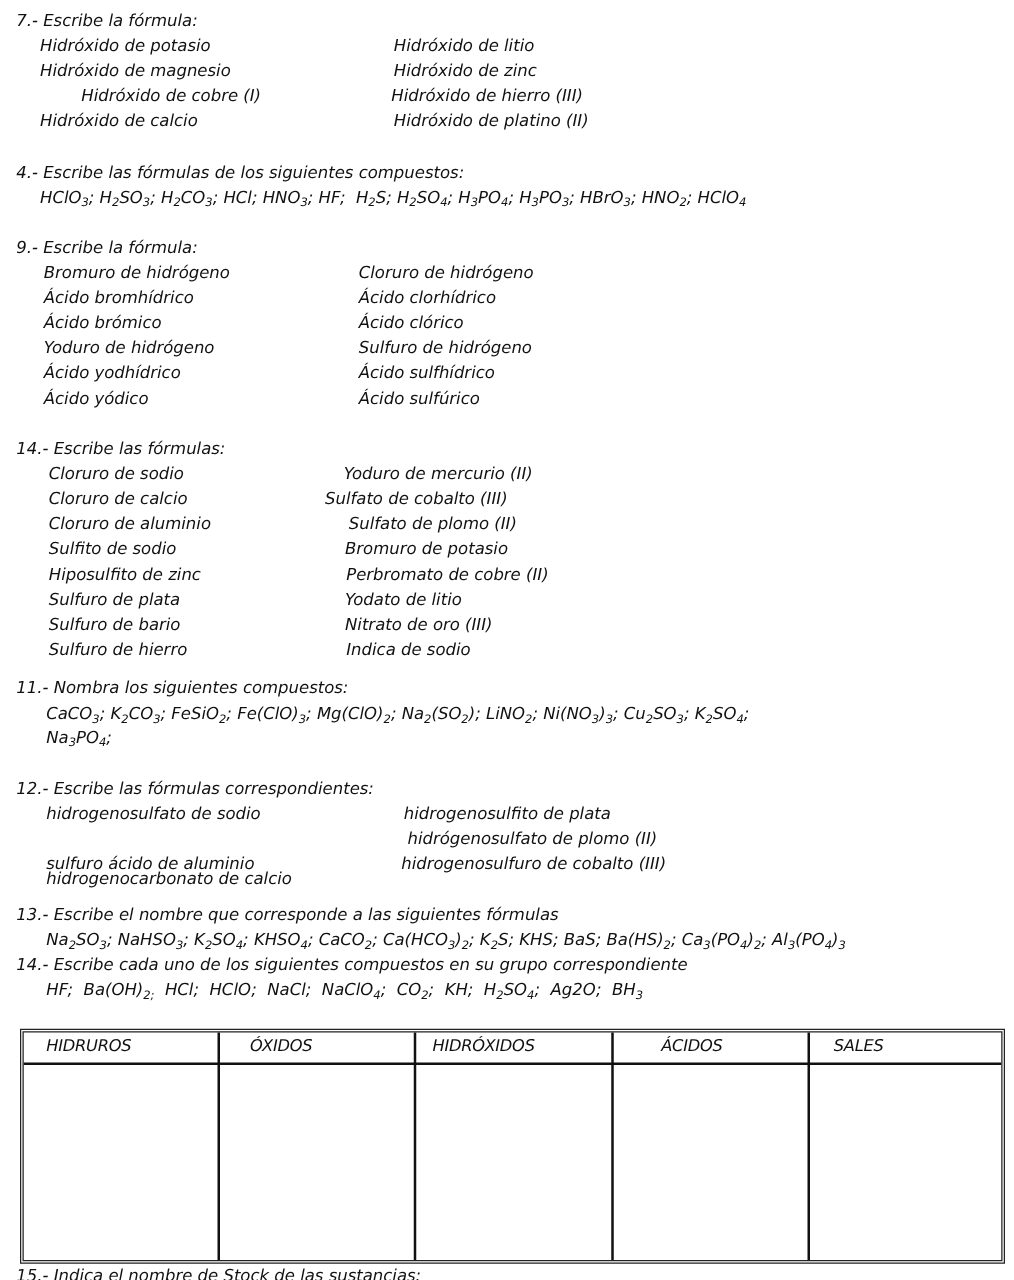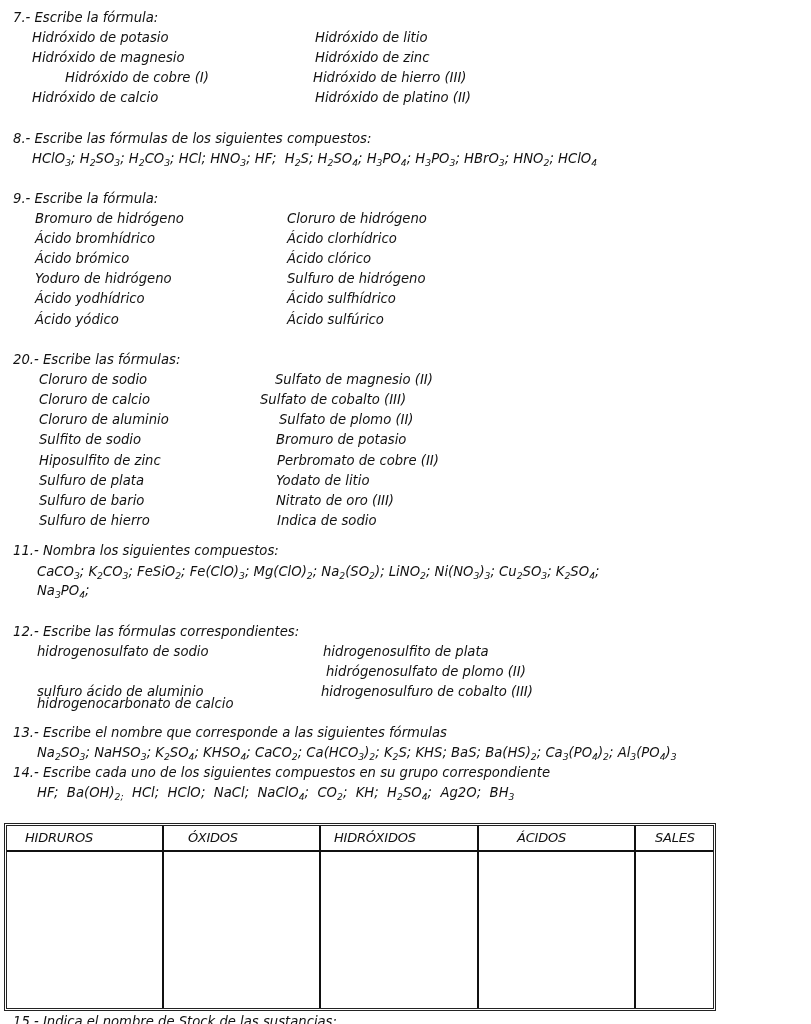--- a/index.html
+++ b/index.html
@@ -4,67 +4,67 @@
 <style>
   html, body { margin: 0; padding: 0; background: #ffffff; }
   body {
     width: 811px; height: 1024px; overflow: hidden; position: relative;
     font-family: "DejaVu Sans", sans-serif; font-style: italic;
     color: #111111; font-size: 13.2px;
   }
   .abs { position: absolute; white-space: nowrap; line-height: 16px; }
   sub { font-size: 70%; vertical-align: -3px; line-height: 0; }
   .tbl {
-    position: absolute; left: 4px; top: 823px; width: 712px; height: 188px;
+    position: absolute; left: 16px; top: 823px; width: 788px; height: 188px;
     border: 3px double #222; box-sizing: border-box;
   }
   .tbl .hdr { position: absolute; left: 0; right: 0; top: 0; height: 24px; border-bottom: 2px solid #111; }
   .tbl .col-line { position: absolute; top: 0; bottom: 0; width: 2px; background: #111; }
   .tbl .hcell { position: absolute; top: 4px; font-size: 13px; letter-spacing: -0.2px; }
 </style>
 </head>
 <body>
 
 <div class="abs" style="left:13px;top:10px;">7.- Escribe la fórmula:</div>
 <div class="abs" style="left:32px;top:30px;">Hidróxido de potasio</div>
 <div class="abs" style="left:32px;top:50px;">Hidróxido de magnesio</div>
 <div class="abs" style="left:32px;top:70px;margin-left:33px;">Hidróxido de cobre (I)</div>
 <div class="abs" style="left:32px;top:90px;">Hidróxido de calcio</div>
 <div class="abs" style="left:315px;top:30px;">Hidróxido de litio</div>
 <div class="abs" style="left:315px;top:50px;">Hidróxido de zinc</div>
 <div class="abs" style="left:313px;top:70px;">Hidróxido de hierro (III)</div>
 <div class="abs" style="left:315px;top:90px;">Hidróxido de platino (II)</div>
 
-<div class="abs" style="left:13px;top:131px;">8.- Escribe las fórmulas de los siguientes compuestos:</div>
+<div class="abs" style="left:13px;top:131px;">4.- Escribe las fórmulas de los siguientes compuestos:</div>
 <div class="abs" style="left:32px;top:151px;">HClO<sub>3</sub>; H<sub>2</sub>SO<sub>3</sub>; H<sub>2</sub>CO<sub>3</sub>; HCl; HNO<sub>3</sub>; HF;&nbsp; H<sub>2</sub>S; H<sub>2</sub>SO<sub>4</sub>; H<sub>3</sub>PO<sub>4</sub>; H<sub>3</sub>PO<sub>3</sub>; HBrO<sub>3</sub>; HNO<sub>2</sub>; HClO<sub>4</sub></div>
 
 <div class="abs" style="left:13px;top:191px;">9.- Escribe la fórmula:</div>
 <div class="abs" style="left:35px;top:211px;">Bromuro de hidrógeno</div>
 <div class="abs" style="left:35px;top:231px;">Ácido bromhídrico</div>
 <div class="abs" style="left:35px;top:251px;">Ácido brómico</div>
 <div class="abs" style="left:35px;top:271px;">Yoduro de hidrógeno</div>
 <div class="abs" style="left:35px;top:291px;">Ácido yodhídrico</div>
 <div class="abs" style="left:35px;top:312px;">Ácido yódico</div>
 <div class="abs" style="left:287px;top:211px;">Cloruro de hidrógeno</div>
 <div class="abs" style="left:287px;top:231px;">Ácido clorhídrico</div>
 <div class="abs" style="left:287px;top:251px;">Ácido clórico</div>
 <div class="abs" style="left:287px;top:271px;">Sulfuro de hidrógeno</div>
 <div class="abs" style="left:287px;top:291px;">Ácido sulfhídrico</div>
 <div class="abs" style="left:287px;top:312px;">Ácido sulfúrico</div>
 
-<div class="abs" style="left:13px;top:352px;">20.- Escribe las fórmulas:</div>
+<div class="abs" style="left:13px;top:352px;">14.- Escribe las fórmulas:</div>
 <div class="abs" style="left:39px;top:372px;">Cloruro de sodio</div>
 <div class="abs" style="left:39px;top:392px;">Cloruro de calcio</div>
 <div class="abs" style="left:39px;top:412px;">Cloruro de aluminio</div>
 <div class="abs" style="left:39px;top:432px;">Sulfito de sodio</div>
 <div class="abs" style="left:39px;top:453px;">Hiposulfito de zinc</div>
 <div class="abs" style="left:39px;top:473px;">Sulfuro de plata</div>
 <div class="abs" style="left:39px;top:493px;">Sulfuro de bario</div>
 <div class="abs" style="left:39px;top:513px;">Sulfuro de hierro</div>
-<div class="abs" style="left:275px;top:372px;">Sulfato de magnesio (II)</div>
+<div class="abs" style="left:275px;top:372px;">Yoduro de mercurio (II)</div>
 <div class="abs" style="left:260px;top:392px;">Sulfato de cobalto (III)</div>
 <div class="abs" style="left:279px;top:412px;">Sulfato de plomo (II)</div>
 <div class="abs" style="left:276px;top:432px;">Bromuro de potasio</div>
 <div class="abs" style="left:277px;top:453px;">Perbromato de cobre (II)</div>
 <div class="abs" style="left:276px;top:473px;text-align:center;">Yodato de litio</div>
 <div class="abs" style="left:276px;top:493px;">Nitrato de oro (III)</div>
 <div class="abs" style="left:277px;top:513px;">Indica de sodio</div>
 
 <div class="abs" style="left:13px;top:543px;">11.- Nombra los siguientes compuestos:</div>
 <div class="abs" style="left:37px;top:564px;">CaCO<sub>3</sub>; K<sub>2</sub>CO<sub>3</sub>; FeSiO<sub>2</sub>; Fe(ClO)<sub>3</sub>; Mg(ClO)<sub>2</sub>; Na<sub>2</sub>(SO<sub>2</sub>); LiNO<sub>2</sub>; Ni(NO<sub>3</sub>)<sub>3</sub>; Cu<sub>2</sub>SO<sub>3</sub>; K<sub>2</sub>SO<sub>4</sub>;</div>

